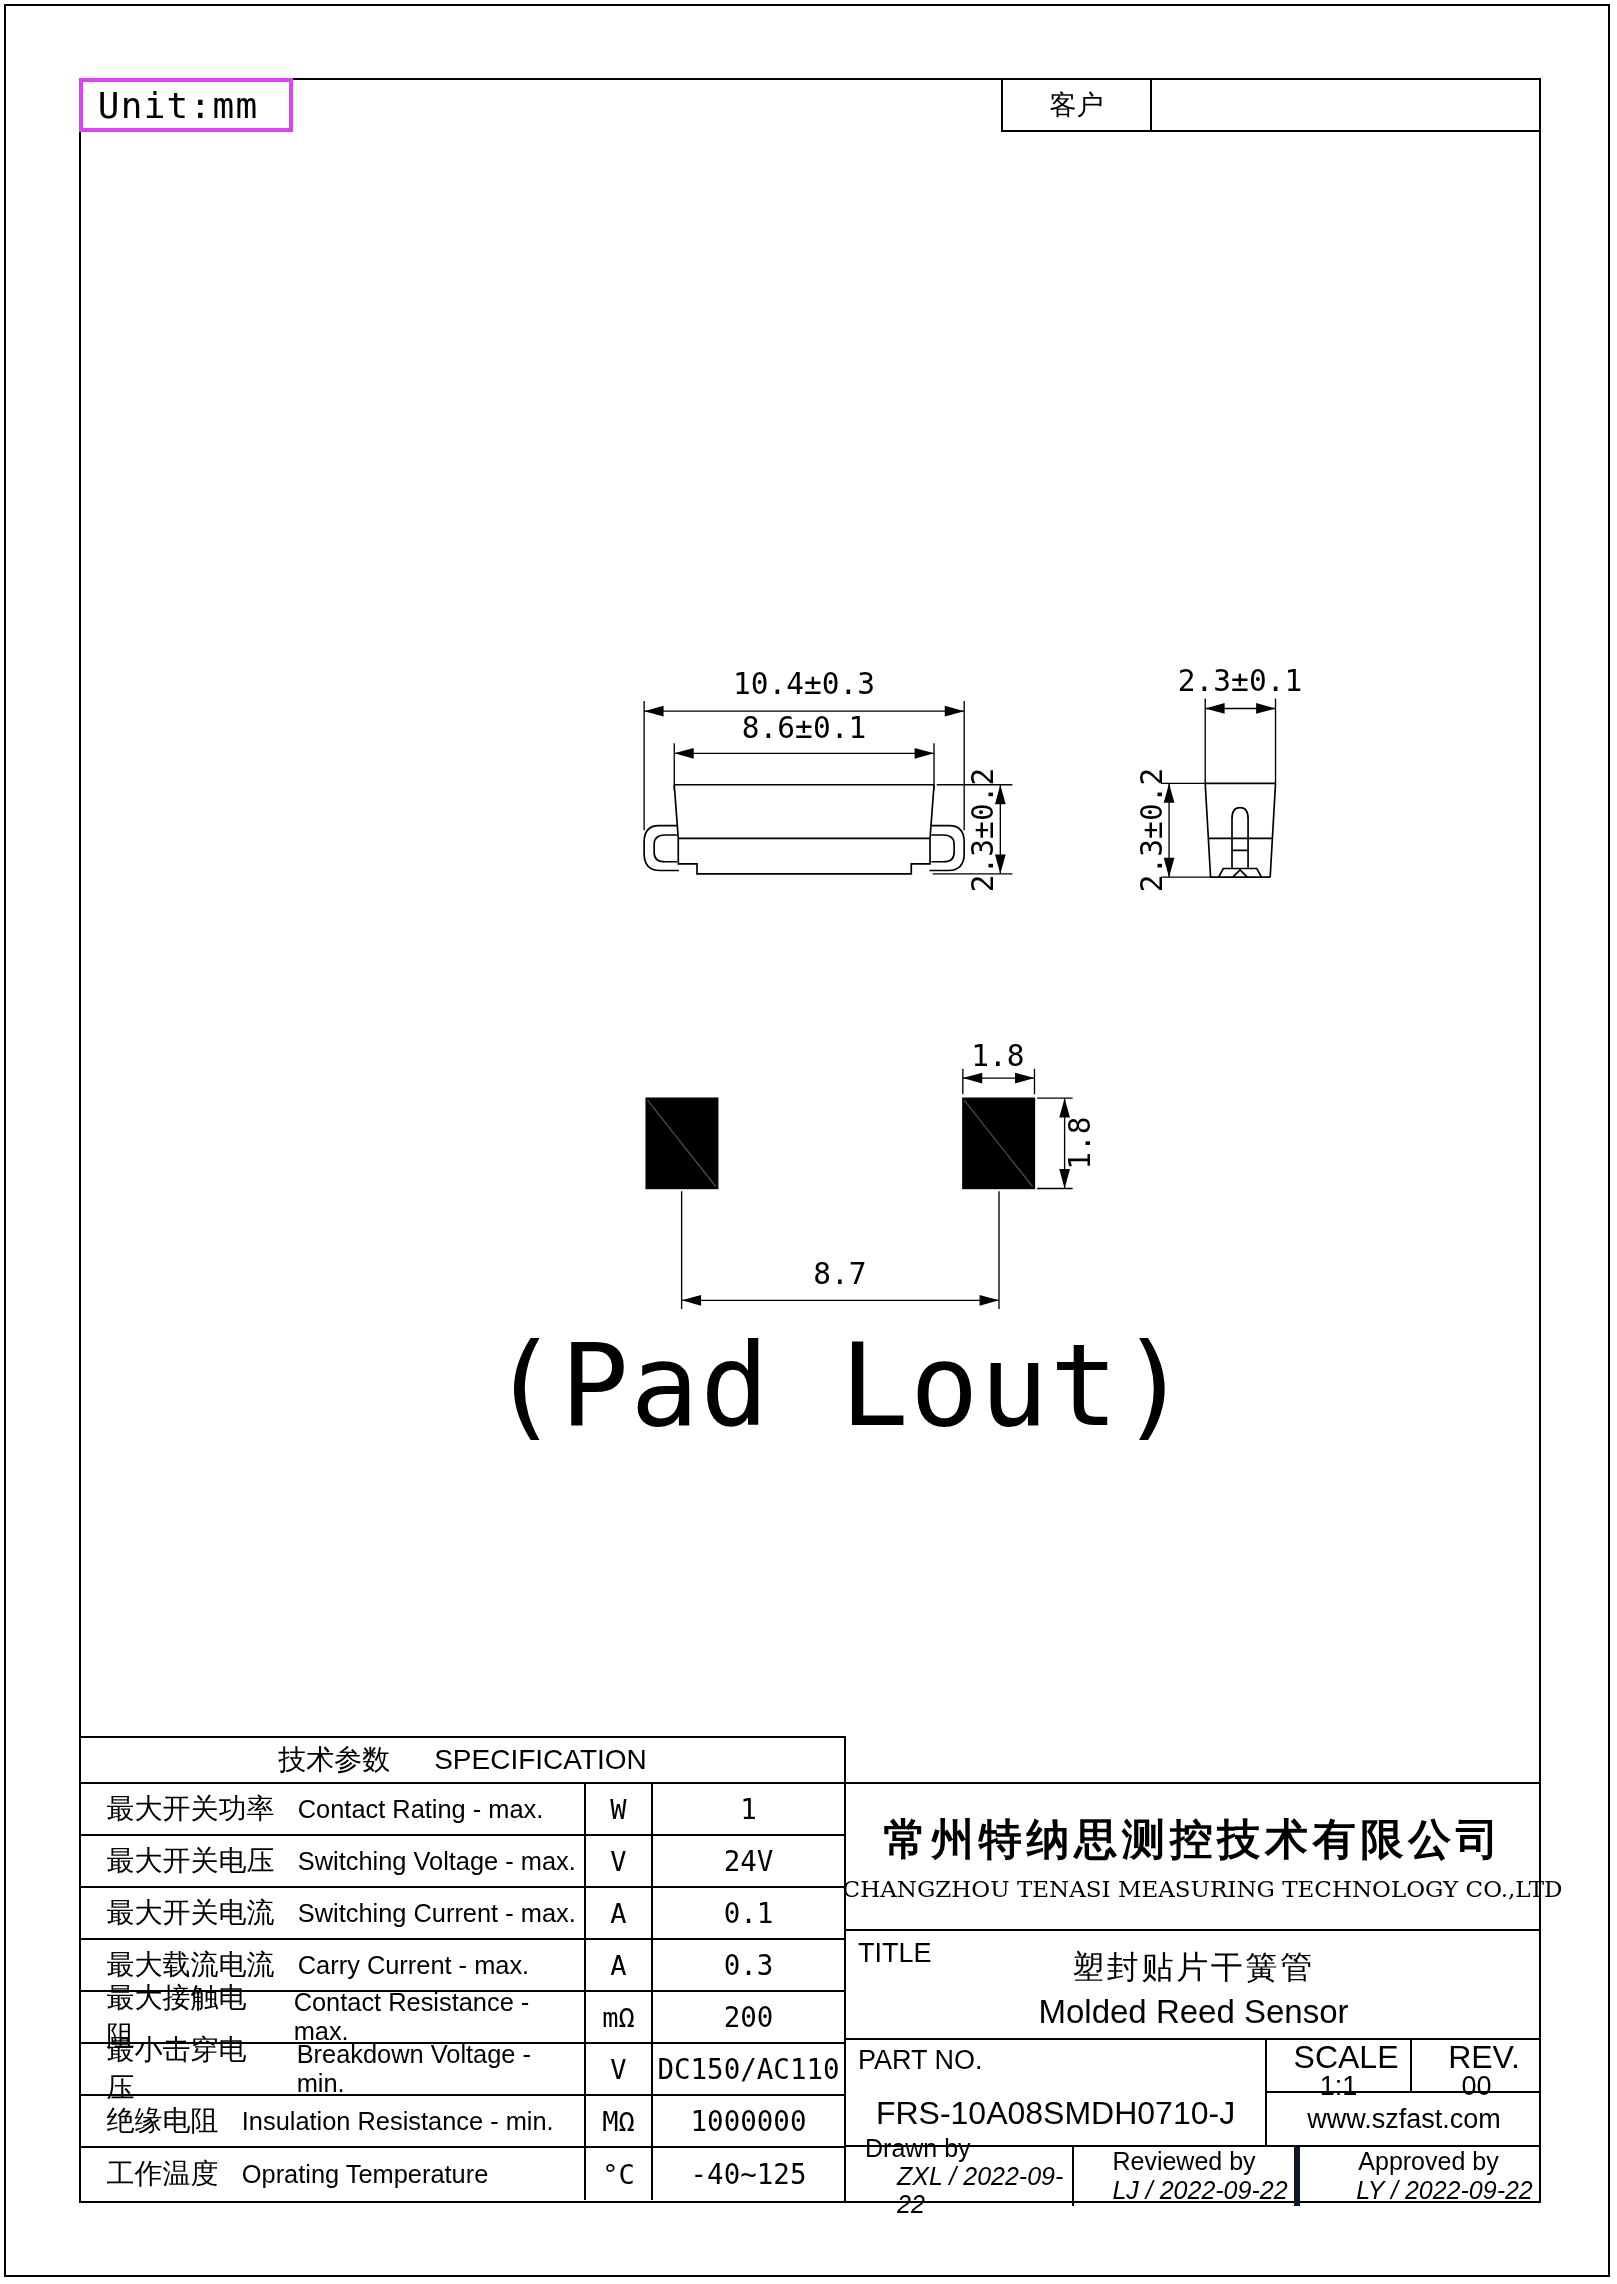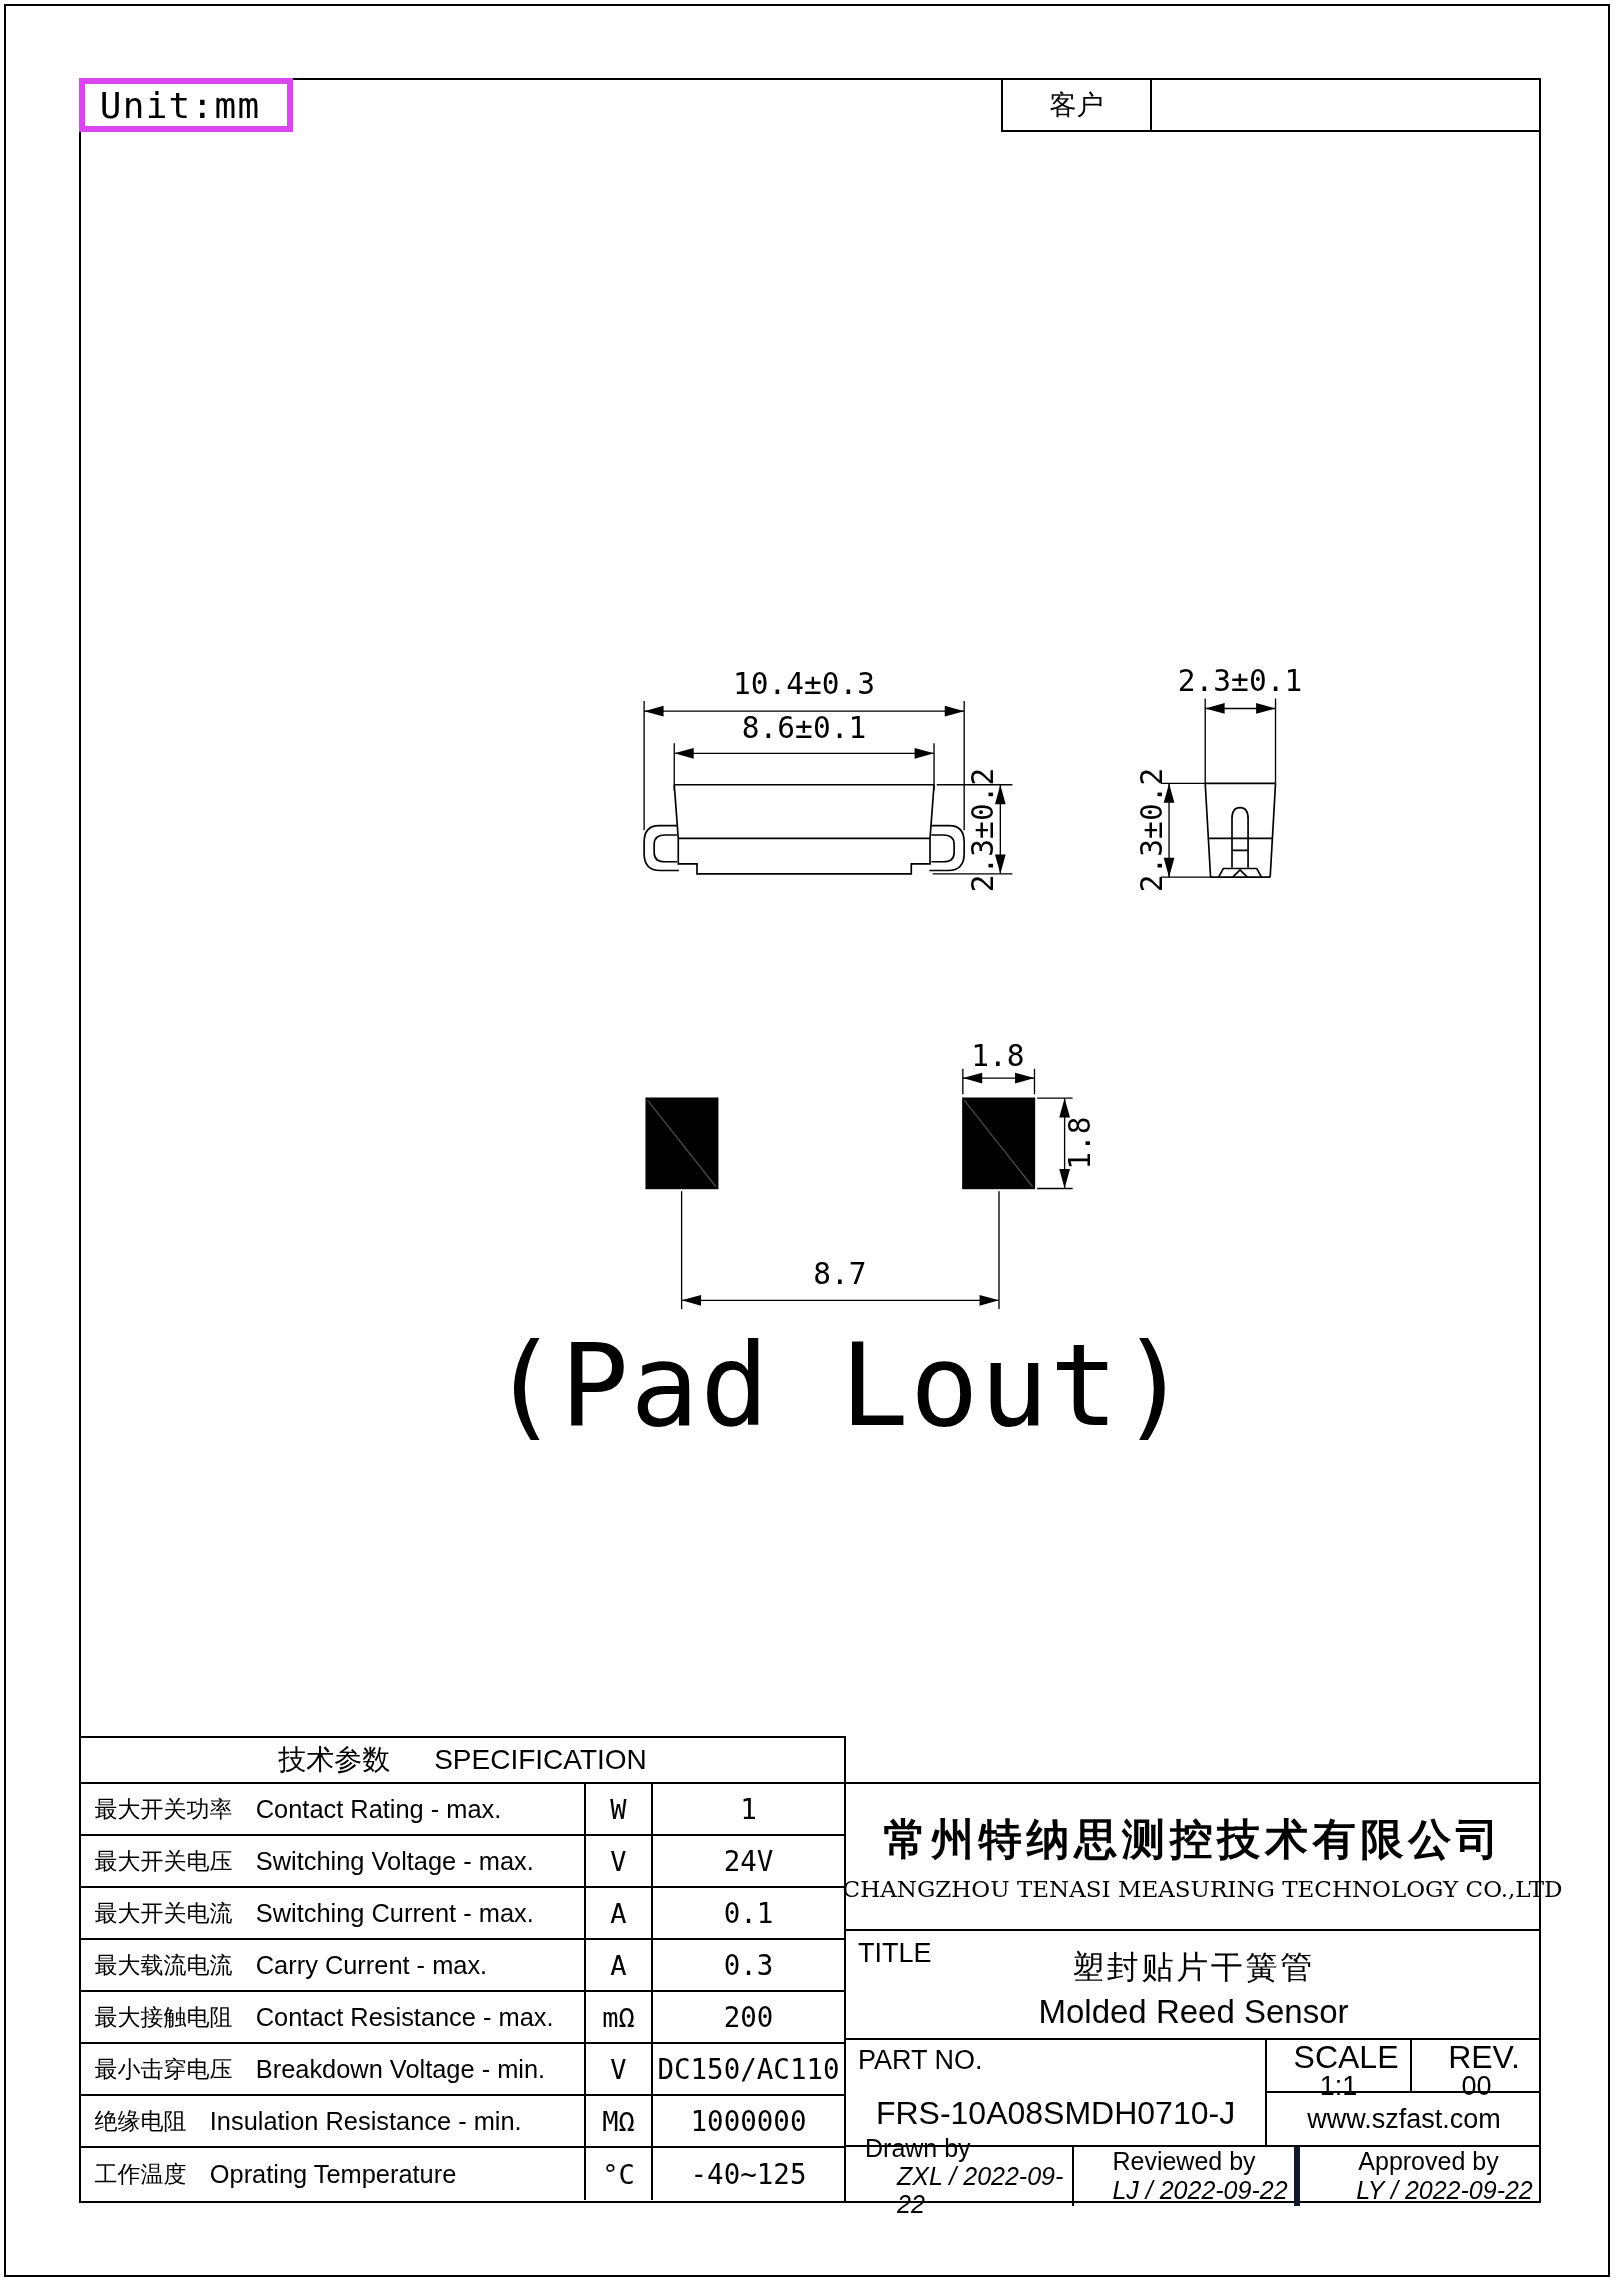--- a/index.html
+++ b/index.html
@@ -3,21 +3,21 @@
 <meta charset="utf-8">
 <style>
   html,body{margin:0;padding:0;background:#e8e8e8;}
   .page{position:relative;width:1617px;height:2284px;background:#ffffff;overflow:hidden;
         font-family:"Liberation Sans", sans-serif;color:#000;}
   .outer-border{position:absolute;left:4px;top:4px;width:1606px;height:2273px;
         border:2.7px solid #000;box-sizing:border-box;}
   .frame{position:absolute;left:79px;top:78px;width:1462px;height:2125px;
         border:2px solid #000;box-sizing:border-box;}
   .unit-box{position:absolute;left:79px;top:78px;width:214px;height:54px;
-        border:6px solid #d946ef;box-sizing:border-box;background:#fff;
+        border:4px solid #d946ef;box-sizing:border-box;background:#fff;
         display:flex;align-items:center;padding-left:14.7px;
         font-family:"DejaVu Sans Mono", monospace;font-size:36px;letter-spacing:1.3px;}
   .cust-label{position:absolute;left:1001px;top:78px;width:151px;height:54px;
         border:2px solid #000;box-sizing:border-box;display:flex;align-items:center;justify-content:center;
         font-size:27px;}
   .cust-value{position:absolute;left:1150px;top:78px;width:391px;height:54px;
         border:2px solid #000;box-sizing:border-box;}
   
   .dim{position:absolute;font-family:"DejaVu Sans Mono", monospace;font-size:29.5px;
        white-space:nowrap;transform:translateX(-50%);line-height:1;}
@@ -27,21 +27,21 @@
        white-space:nowrap;letter-spacing:1.3px;}
   
   .spec{position:absolute;left:79px;top:1736px;width:767px;height:467px;
         border:2px solid #000;box-sizing:border-box;}
   .spec-header{height:46px;border-bottom:2px solid #000;box-sizing:border-box;
         display:flex;align-items:center;justify-content:center;gap:44px;font-size:28px;}
   .spec-row{height:52px;border-bottom:2px solid #000;box-sizing:border-box;display:flex;}
   .spec-row:last-child{border-bottom:none;}
   .c-name{width:505px;border-right:2px solid #000;box-sizing:border-box;
         display:flex;align-items:center;gap:23.4px;padding-left:13.4px;}
-  .c-name .cn{font-size:23px;}
+  .c-name .cn{font-size:28px;margin-left:12px;}
   .c-name .en{font-size:25.4px;}
   .c-unit{width:67px;border-right:2px solid #000;box-sizing:border-box;
         display:flex;align-items:center;justify-content:center;
         font-family:"DejaVu Sans Mono", monospace;font-size:27px;}
   .c-val{flex:1;display:flex;align-items:center;justify-content:center;
         font-family:"DejaVu Sans Mono", monospace;font-size:27.5px;}
   
   .tblock{position:absolute;left:846px;top:1782px;width:695px;height:422px;
         border-top:2px solid #000;box-sizing:border-box;}
   .company{height:145px;display:flex;flex-direction:column;align-items:center;justify-content:center;}

